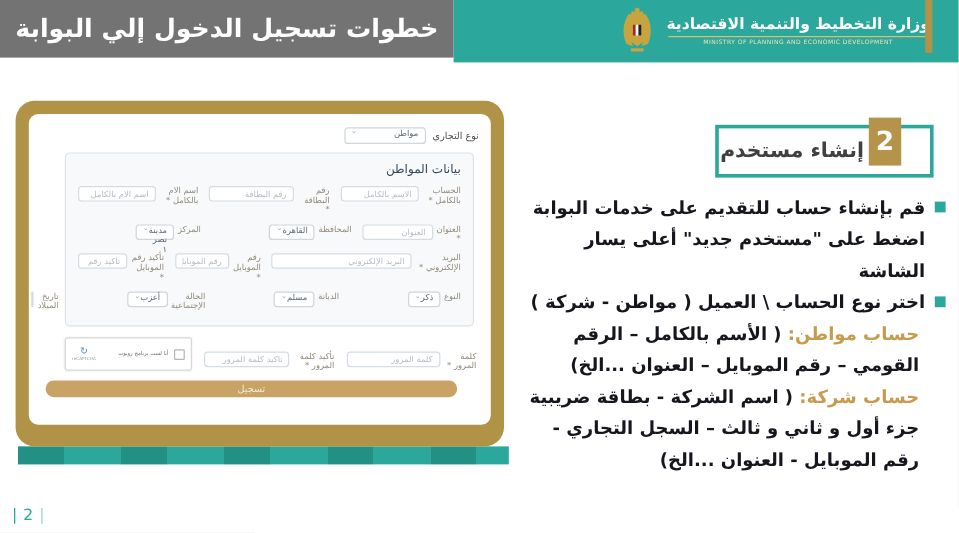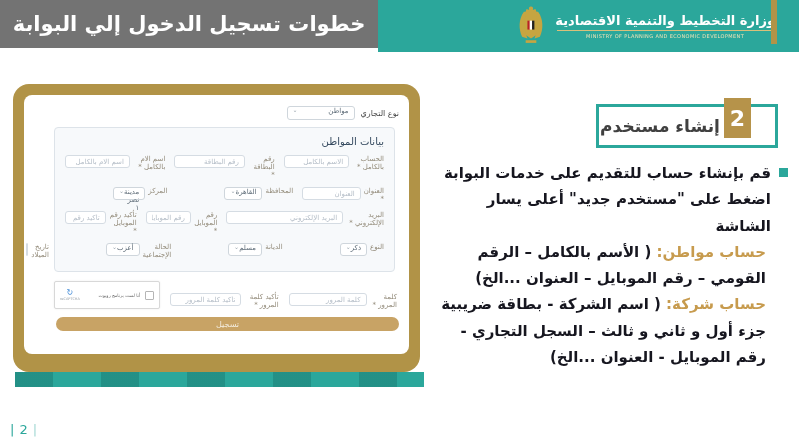--- a/index.html
+++ b/index.html
@@ -53,21 +53,21 @@
   .pw-row .ffield { flex:1.15; }
   .captcha { flex:1; background:#fff; border:1px solid #d8d8d8; border-radius:2px; height:28px;
              display:flex; align-items:center; justify-content:space-between; padding:0 5px; gap:3px;
              box-shadow:0 0 2px rgba(0,0,0,.08); }
   .cbx { width:9px; height:9px; background:#fff; border:1px solid #b5b5b5; border-radius:1px; flex:none; }
   .captcha-label { font-size:4.5px; color:#6a6a6a; flex:1; text-align:right; padding-right:2px; }
   .recaptcha-logo { display:flex; flex-direction:column; align-items:center; flex:none; }
   .recaptcha-icon { font-size:8px; color:#4a90d9; line-height:1; }
   .recaptcha-brand { font-size:3.5px; color:#9aa0a6; }
 
-  .submit-btn { margin:8px 2px 0 22px; height:14px; background:#c8a365; border:none; border-radius:7px;
+  .submit-btn { margin:8px 20px 0 22px; height:14px; background:#c8a365; border:none; border-radius:7px;
                 color:#f3ecde; font-size:8px; display:flex; align-items:center; justify-content:center;
                 width:calc(100% - 26px); font-family:"DejaVu Sans", sans-serif; }
 
   
   .step-box { position:absolute; top:104px; right:21px; width:182px; height:44px;
               border:3px solid #2ba79b; background:#fff; }
   .step-num { position:absolute; top:-9px; right:24px; width:27px; height:40px; background:#b6934a;
               color:#ffffff; font-size:22px; font-weight:bold;
               display:flex; align-items:center; justify-content:center; }
   .step-title { position:absolute; left:0; top:0; height:100%; width:122px;
@@ -240,20 +240,24 @@
     <span class="step-num">2</span>
     <span class="step-title">إنشاء مستخدم</span>
   </div>
 
   <div class="content-right">
     <ul class="bullets">
       <li>
         <span class="sq"></span>
         <span>قم بإنشاء حساب للتقديم على خدمات البوابة اضغط على "مستخدم جديد" أعلى يسار الشاشة</span>
       </li>
+      <li>
+        <span class="sq"></span>
+        <span>اختر نوع الحساب \ العميل ( مواطن - شركة )</span>
+      </li>
     </ul>
     <p class="account">
       <span class="acct-label">حساب مواطن:</span><span> ( الأسم بالكامل – الرقم القومي – رقم الموبايل – العنوان ...الخ)</span>
     </p>
     <p class="account">
       <span class="acct-label">حساب شركة:</span><span> ( اسم الشركة - بطاقة ضريبية جزء أول و ثاني و ثالث – السجل التجاري - رقم الموبايل - العنوان ...الخ)</span>
     </p>
   </div>
 
   <div class="page-footer">

